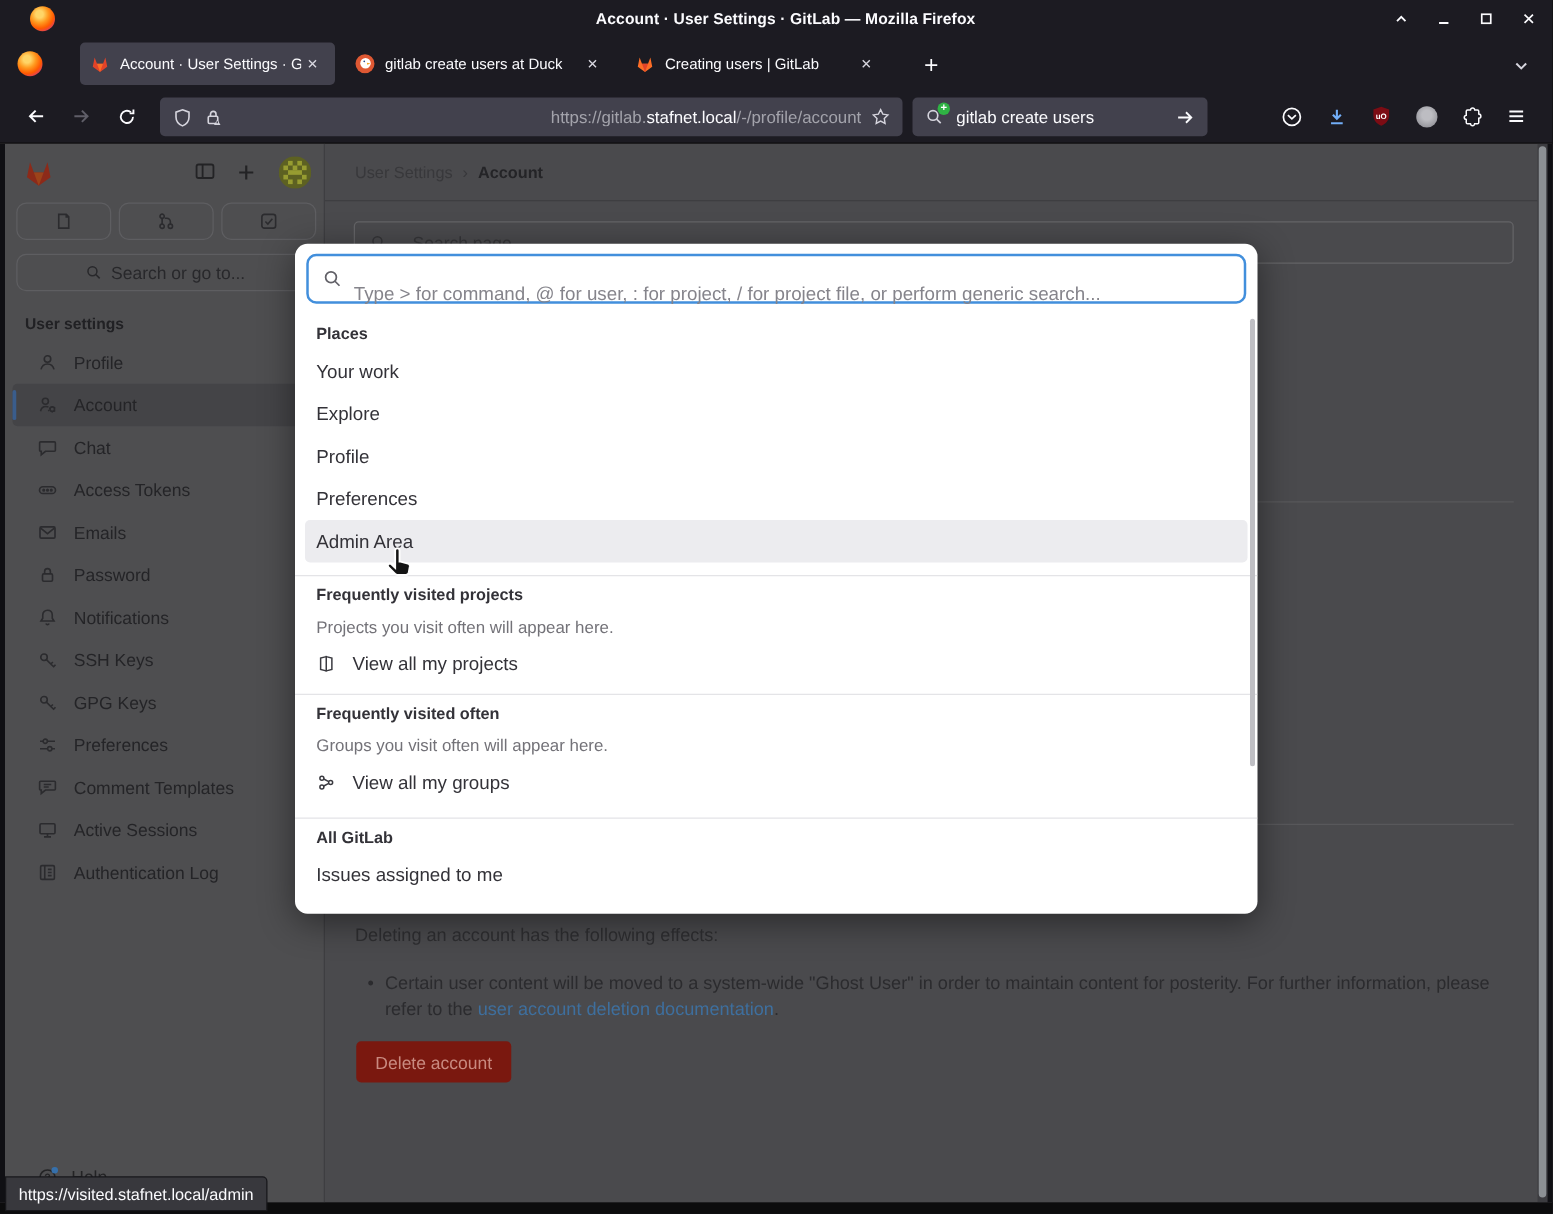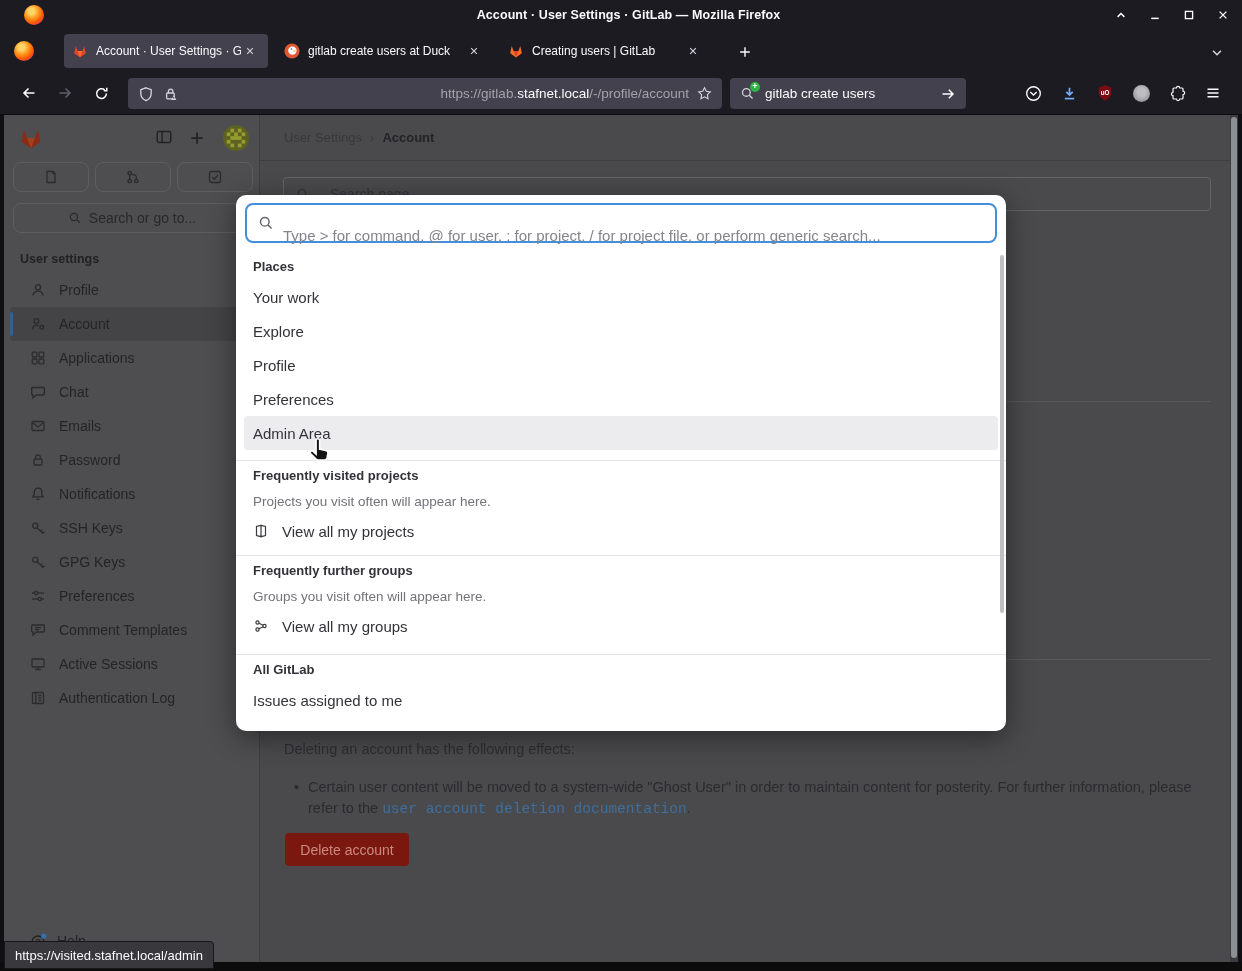--- a/index.html
+++ b/index.html
@@ -80,21 +80,21 @@
   .crumb-parent{color:#38383b;}
   .crumb-sep{color:#38383b;}
   .crumb-cur{color:#242427;font-weight:700;}
   .page-search{position:absolute;left:23px;right:19px;top:62px;height:34px;border:1px solid #646467;border-radius:4px;
     display:flex;align-items:center;padding-left:12px;gap:20px;color:#353538;font-size:14px;}
   .hr1{position:absolute;left:24px;right:19px;top:286px;border-top:1px solid #58585b;}
   .hr2{position:absolute;left:24px;right:19px;top:544px;border-top:1px solid #58585b;}
   .del-intro{position:absolute;left:24px;top:626px;font-size:14.5px;color:#2e2e31;}
   .del-bullet{position:absolute;left:48px;top:662px;width:890px;font-size:14.5px;line-height:21px;color:#2b2b2e;}
   .del-bullet .dot{position:absolute;left:-14px;top:0;}
-  .del-link{color:#3e6f9e;text-decoration:none;font-family:Liberation Mono, monospace;}
+  .del-link{color:#3e6f9e;text-decoration:none;}
   .del-btn{position:absolute;left:25px;top:718px;width:124px;height:33px;background:#7a180f;border:none;border-radius:4px;
     color:#c98a80;font-size:14px;display:flex;align-items:center;justify-content:center;}
 
   
   .palette{position:absolute;left:236px;top:80px;width:770px;height:536px;background:#fff;border-radius:10px;
     box-shadow:0 6px 28px rgba(0,0,0,.45);z-index:5;overflow:hidden;}
   .pinput{position:absolute;left:9px;right:9px;top:8px;height:40px;border:2px solid #428fdc;border-radius:8px;
     display:flex;align-items:center;padding:0 11px;gap:9px;}
   .pinput .micon{color:#626168;flex:0 0 auto;}
   .pinput input{border:none;outline:none;flex:1;font-size:15px;color:#15803d;background:transparent;padding:0;margin-top:24px;}
@@ -377,32 +377,32 @@
           <svg class="gicon" width="16" height="16" viewBox="0 0 16 16" fill="none" stroke="currentColor" stroke-width="1.3">
               <circle cx="6.3" cy="5" r="2.4"></circle>
               <path d="M2.4 13c.6-2.6 2.2-3.8 4.3-3.8.8 0 1.5.2 2.1.5"></path>
               <circle cx="11.8" cy="11.3" r="1.8"></circle>
               <path d="M11.8 8.7v1M11.8 13v1M14.2 10l-.9.6M9.4 12.1l-.9.6M9.4 10.5l.9.5M13.3 12.6l.9.5" stroke-width="1"></path>
             </svg>
           <span>Account</span>
         </div>
         <div class="gl-item">
           <svg class="gicon" width="16" height="16" viewBox="0 0 16 16" fill="none" stroke="currentColor" stroke-width="1.3">
-              <rect x="2.2" y="2.2" width="4.8" height="4.8" rx="1"></rect>
-              <rect x="9" y="2.2" width="4.8" height="4.8" rx="1"></rect>
-              <rect x="2.2" y="9" width="4.8" height="4.8" rx="1"></rect>
-              <rect x="9" y="9" width="4.8" height="4.8" rx="1"></rect>
-            </svg>
-          <span>Applications</span>
-        </div>
-        <div class="gl-item">
-          <svg class="gicon" width="16" height="16" viewBox="0 0 16 16" fill="none" stroke="currentColor" stroke-width="1.3">
               <path d="M2.5 3.5h11a.8.8 0 0 1 .8.8v5.9a.8.8 0 0 1-.8.8H6.4L3 13.8v-2.8h-.5a.8.8 0 0 1-.8-.8V4.3a.8.8 0 0 1 .8-.8z"></path>
             </svg>
           <span>Chat</span>
+        </div>
+        <div class="gl-item">
+          <svg class="gicon" width="16" height="16" viewBox="0 0 16 16" fill="none" stroke="currentColor" stroke-width="1.3">
+              <rect x="1.6" y="5.4" width="12.8" height="5.4" rx="2.7"></rect>
+              <circle cx="5" cy="8.1" r=".6" fill="currentColor"></circle>
+              <circle cx="8" cy="8.1" r=".6" fill="currentColor"></circle>
+              <circle cx="11" cy="8.1" r=".6" fill="currentColor"></circle>
+            </svg>
+          <span>Access Tokens</span>
         </div>
         <div class="gl-item">
           <svg class="gicon" width="16" height="16" viewBox="0 0 16 16" fill="none" stroke="currentColor" stroke-width="1.3">
               <rect x="2" y="3.5" width="12" height="9" rx="1"></rect>
               <path d="M2.5 4.5 8 9l5.5-4.5"></path>
             </svg>
           <span>Emails</span>
         </div>
         <div class="gl-item">
           <svg class="gicon" width="16" height="16" viewBox="0 0 16 16" fill="none" stroke="currentColor" stroke-width="1.3">
@@ -526,21 +526,21 @@
         <div class="phead">Frequently visited projects</div>
         <div class="pmuted">Projects you visit often will appear here.</div>
         <div class="paction">
           <svg class="picon" width="16" height="16" viewBox="0 0 16 16" fill="none" stroke="currentColor" stroke-width="1.2">
               <path d="M8 2.3 3.5 3.4v9.2L8 13.7zM8 2.3l4.5 1.1v9.2L8 13.7z"></path>
             </svg>
           <span>View all my projects</span>
         </div>
 
         <div class="pdivider m6"></div>
-        <div class="phead">Frequently further groups</div>
+        <div class="phead">Frequently visited often</div>
         <div class="pmuted">Groups you visit often will appear here.</div>
         <div class="paction">
           <svg class="picon" width="16" height="16" viewBox="0 0 16 16" fill="none" stroke="currentColor" stroke-width="1.2">
               <circle cx="4.5" cy="4.5" r="1.6"></circle>
               <circle cx="4.5" cy="11.5" r="1.6"></circle>
               <circle cx="11.5" cy="8" r="1.6"></circle>
               <path d="M6 5.2l4 2.1M6 10.8l4-2.1"></path>
             </svg>
           <span>View all my groups</span>
         </div>

